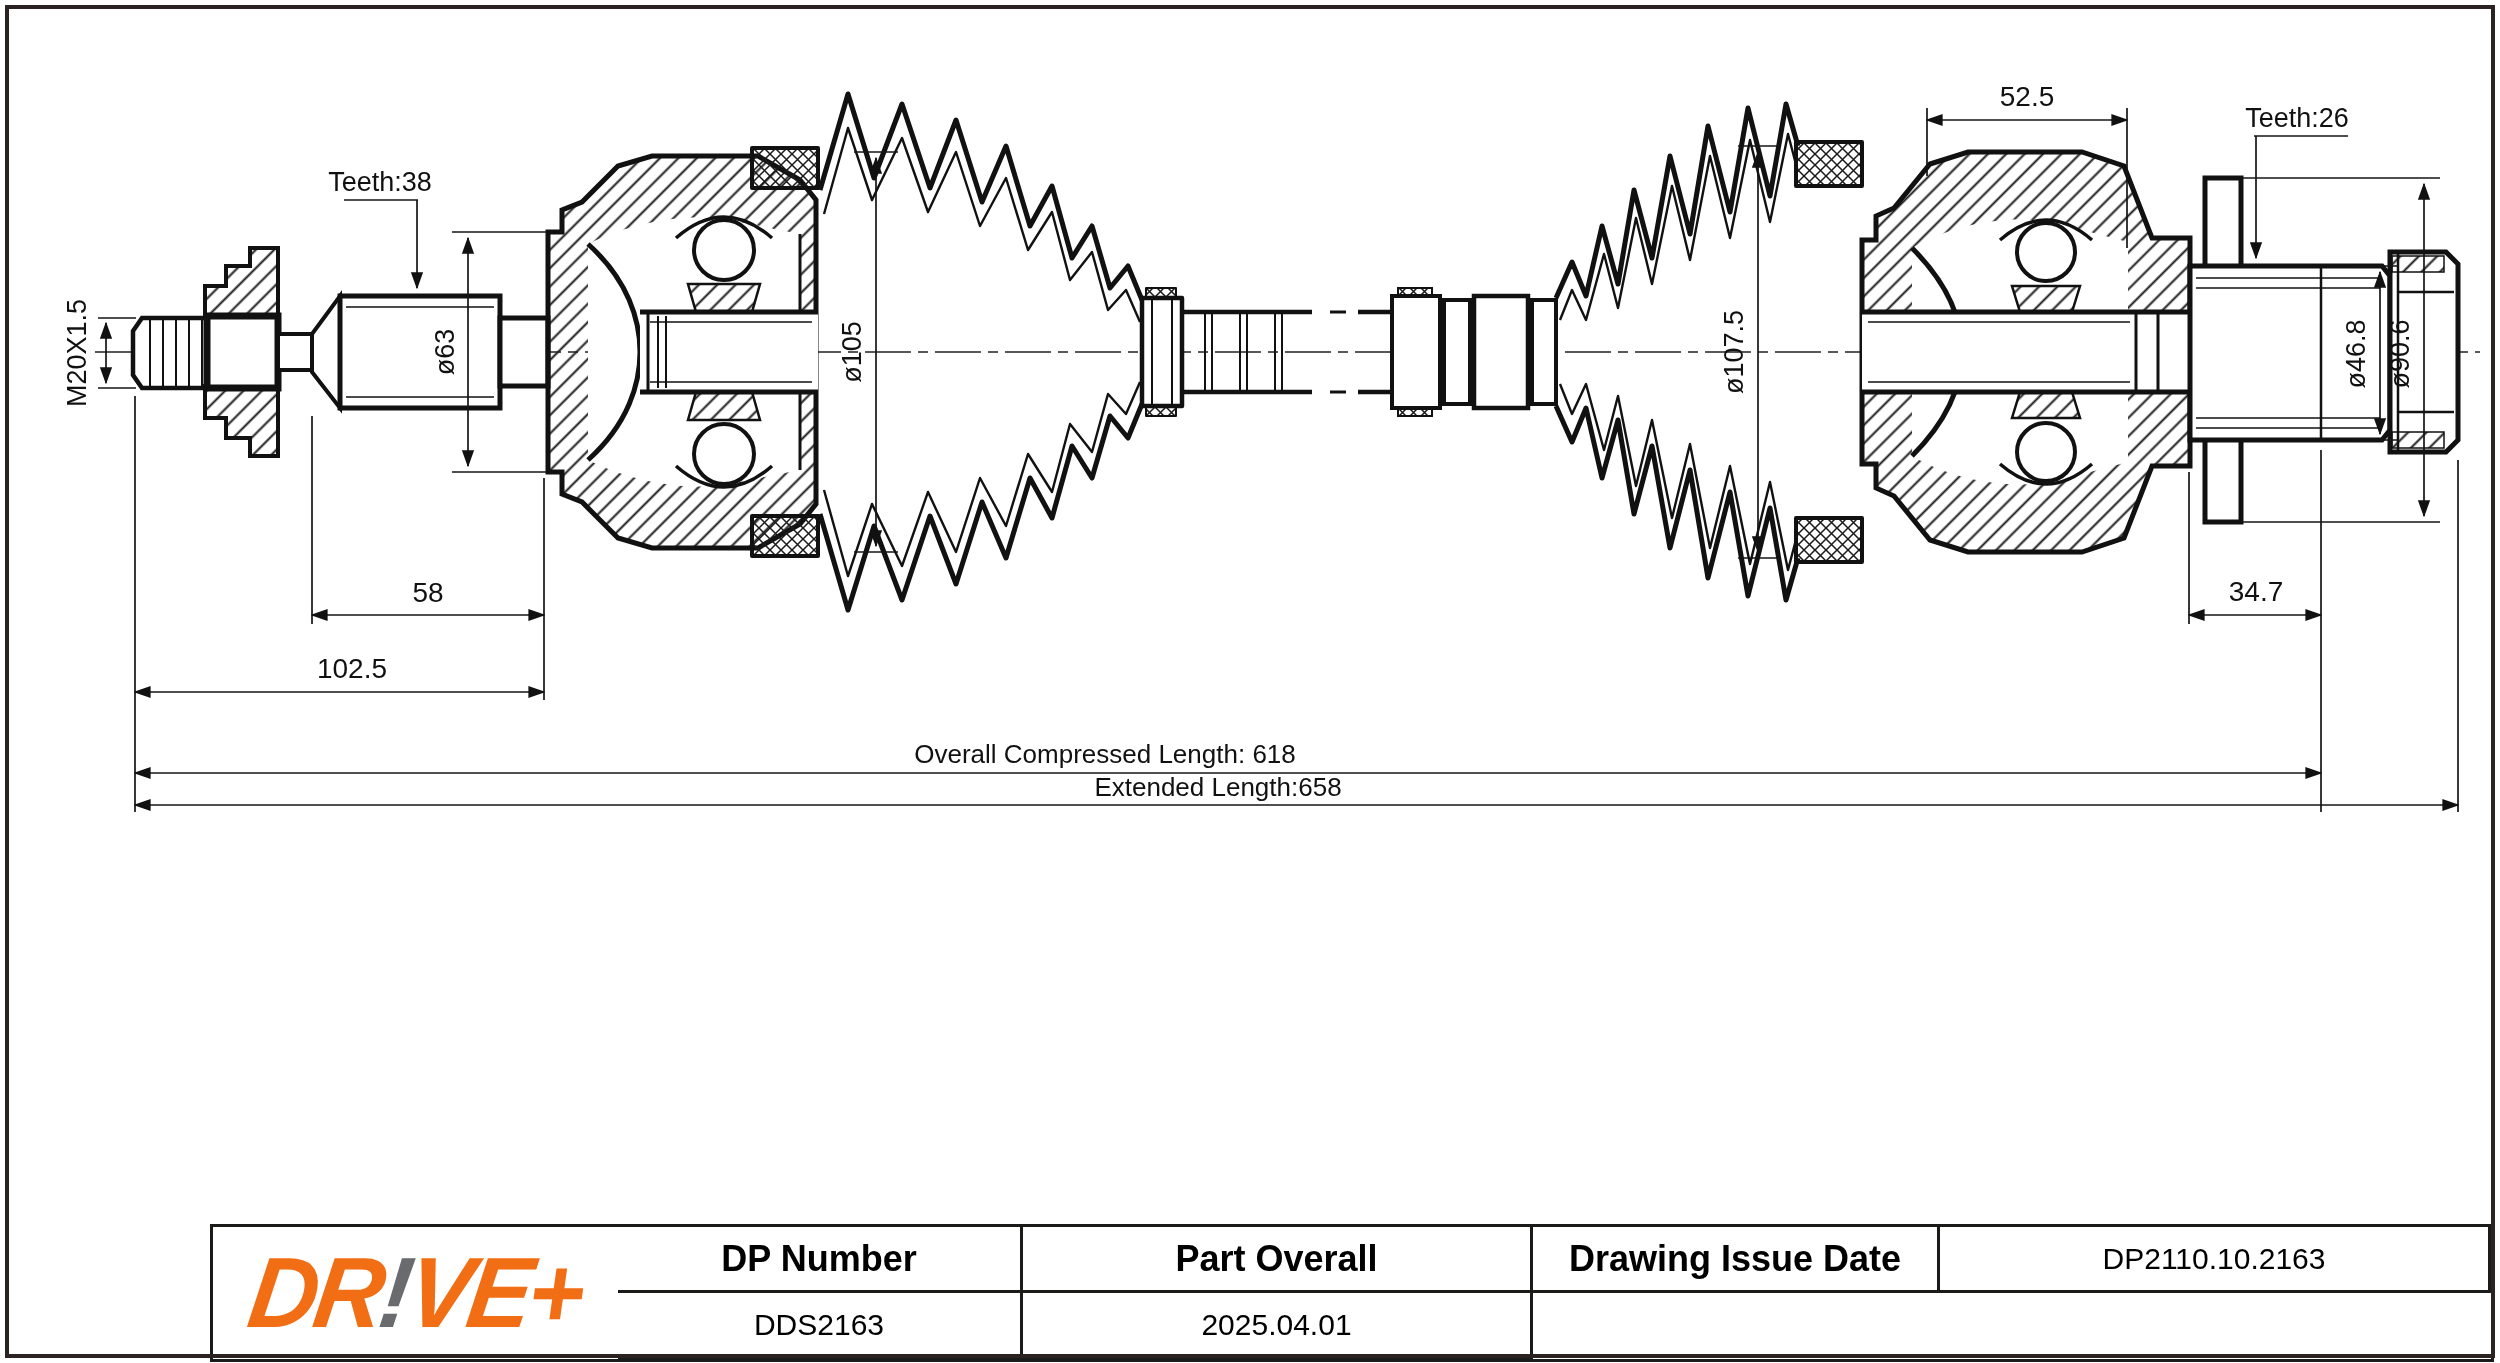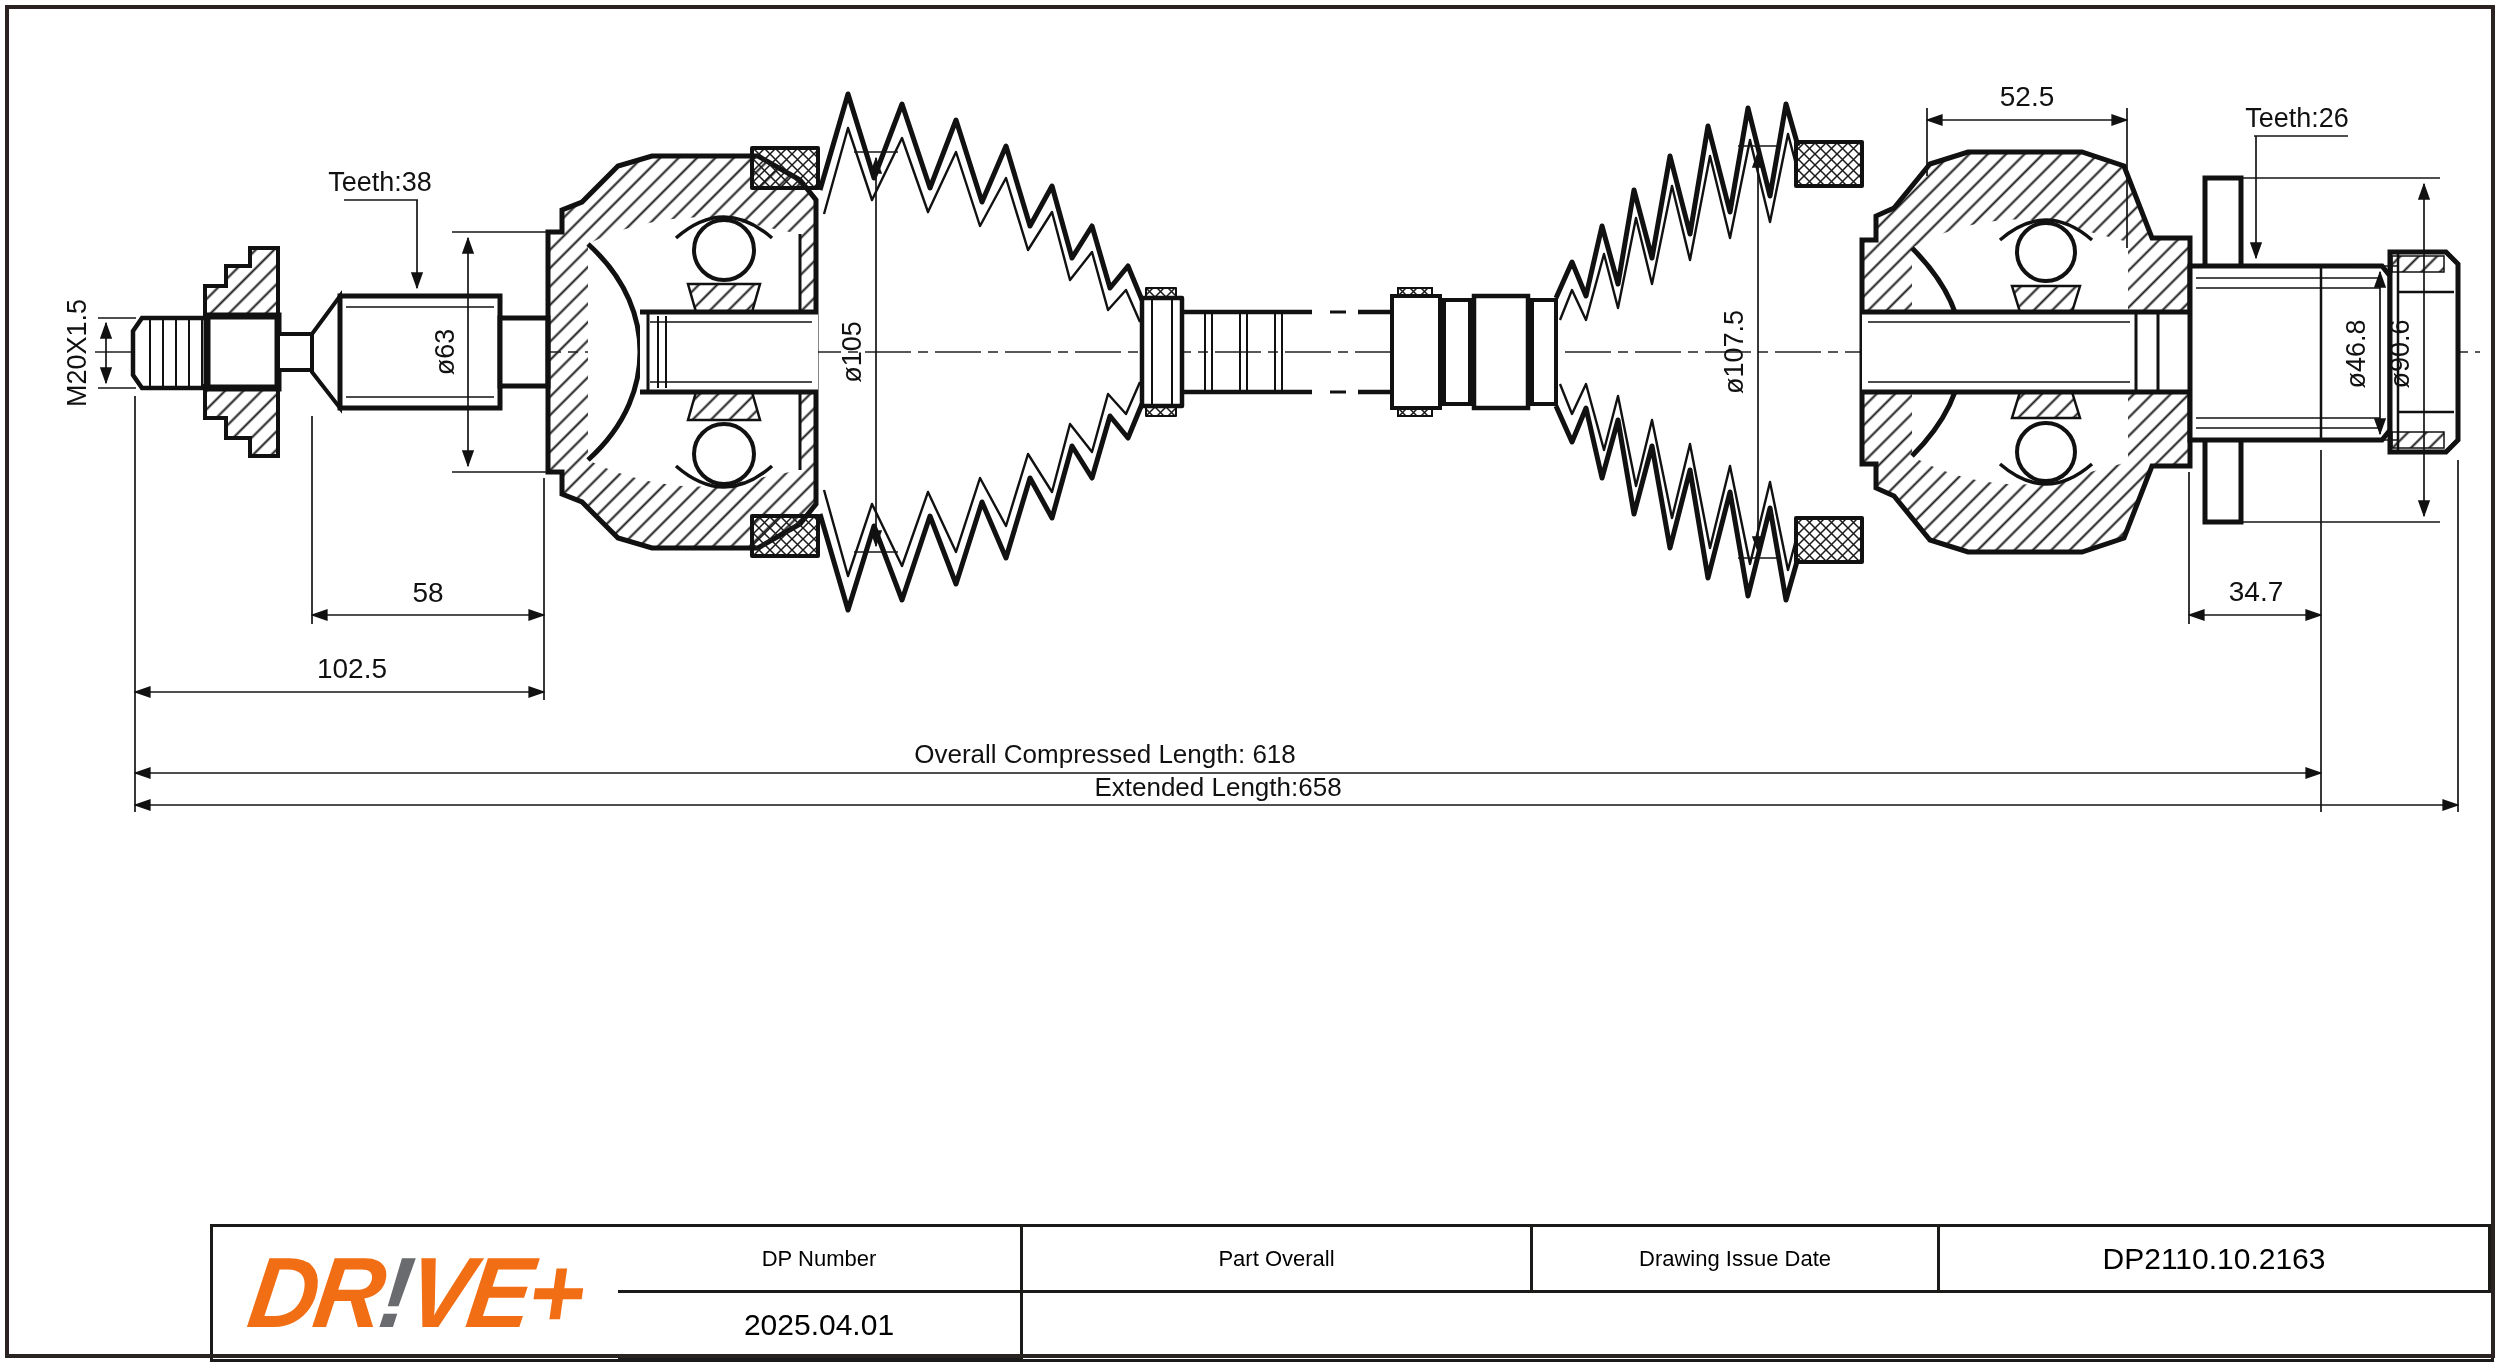--- a/index.html
+++ b/index.html
@@ -10,21 +10,21 @@
   svg text{font-family:"Liberation Sans",sans-serif;fill:#111;}
   .t{font-size:27px;}
   .td{font-size:28px;}
   .tl{font-size:26px;}
   
   .tb{position:absolute;left:210px;top:1224px;display:grid;
       grid-template-columns:405px 405px 510px 407px 551px;
       grid-template-rows:66px 66px;background:#fff;border:3px solid #1b1b19;}
   .tb .c{border-right:3px solid #1b1b19;border-bottom:3px solid #1b1b19;
          display:flex;align-items:center;justify-content:center;font-size:30px;color:#000;}
-  .tb .h{font-weight:normal;font-size:22px;}
+  .tb .h{font-weight:bold;font-size:36px;}
   .tb .logo-cell{grid-row:1 / span 2;border-bottom:none;border-right:none;}
   .logo{font-weight:bold;font-style:italic;font-size:96px;letter-spacing:-4px;
         transform:skewX(-8deg) scaleY(1.04);white-space:nowrap;}
 </style>
 </head>
 <body>
 
 <div class="sheet">
 
   <svg width="2500" height="1363" viewBox="0 0 2500 1363">
@@ -247,17 +247,18 @@
   <div class="tb">
     <div class="c h">DP Number</div>
     <div class="c h">Part Overall</div>
     <div class="c h">Drawing Issue Date</div>
     <div class="c logo-cell">
       <div class="logo">
         <span style="color:#F26E15">DR</span><span style="color:#6A6B6E">!</span><span style="color:#F26E15">VE+</span>
       </div>
     </div>
     <div class="c">DP2110.10.2163</div>
+    <div class="c">DDS2163</div>
     <div class="c">2025.04.01</div>
   </div>
 
   <div class="frame"></div>
 </div>
 
 </body></html>

